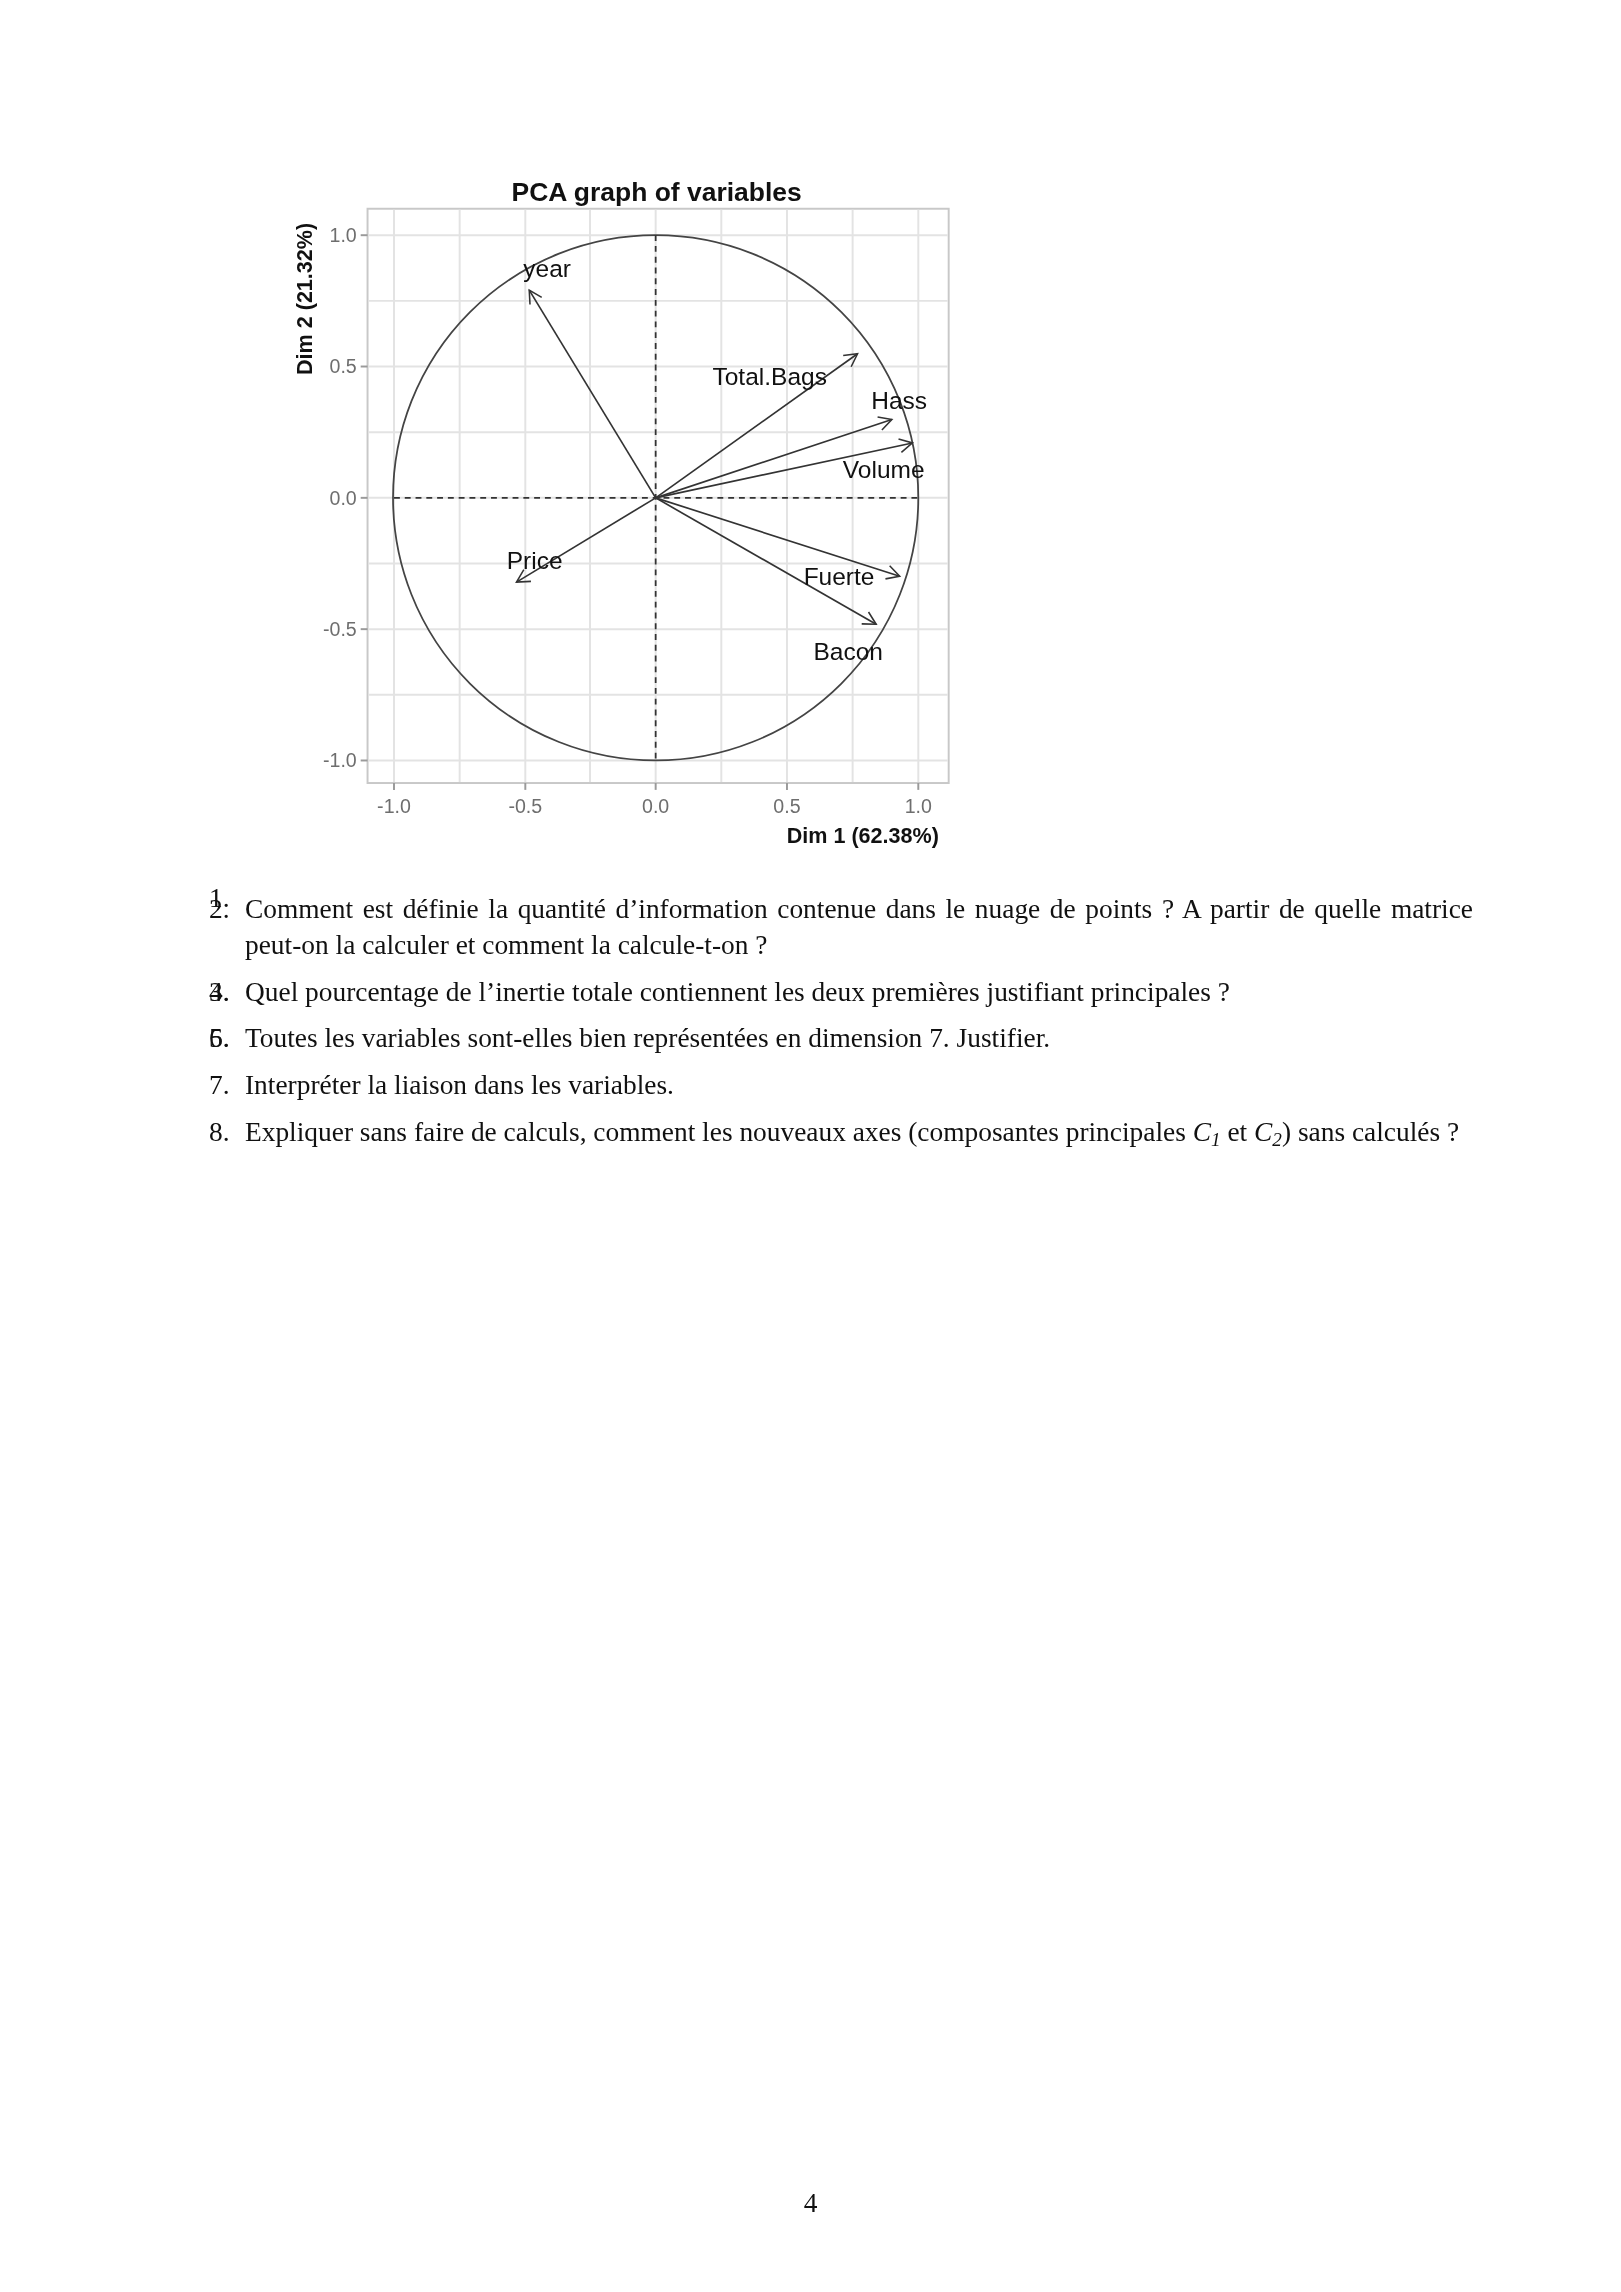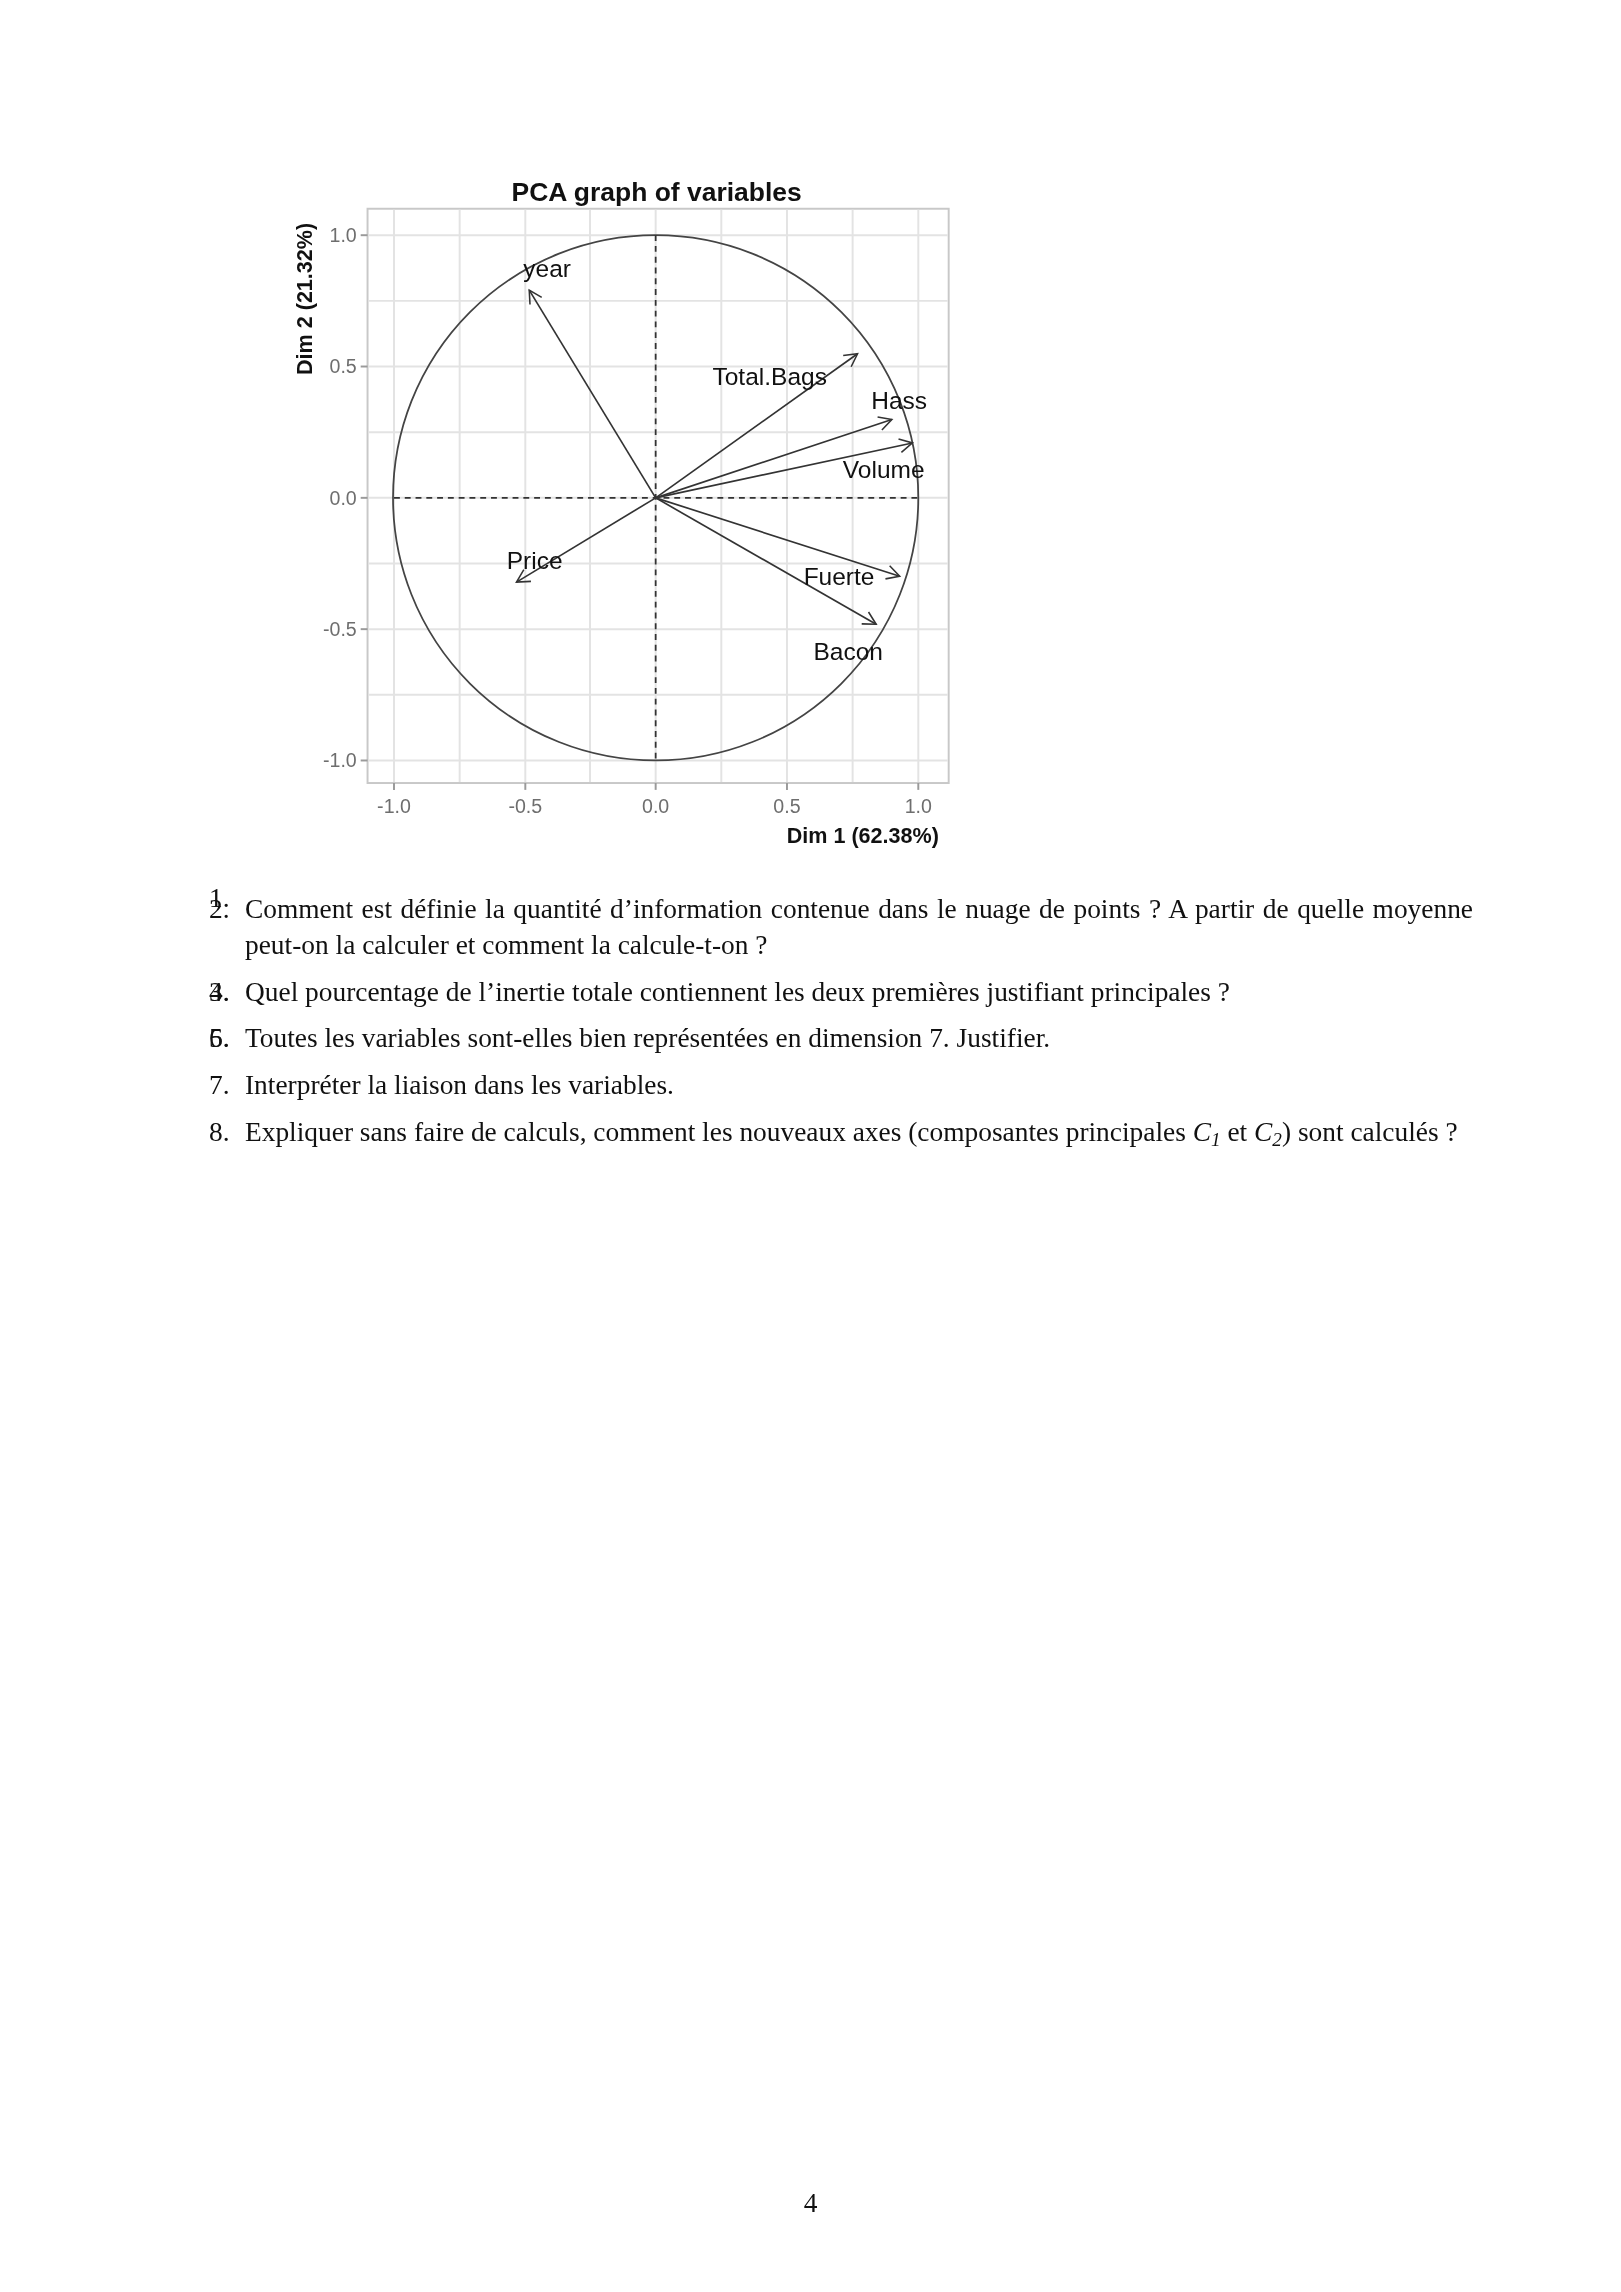--- a/index.html
+++ b/index.html
@@ -137,21 +137,21 @@
     <text x="937" y="830">1.0</text>
   </g>
 </svg>
 
 <ol class="questions">
   <li>
     <span class="num">1.</span>
   </li>
   <li>
     <span class="num">2.</span>
-    <span>Comment est définie la quantité d’information contenue dans le nuage de points ? A partir de quelle moyenne peut-on la calculer et comment la calcule-t-on ?</span>
+    <span>Comment est définie la quantité d’information contenue dans le nuage de points ? A partir de quelle matrice peut-on la calculer et comment la calcule-t-on ?</span>
   </li>
   <li>
     <span class="num">3.</span>
   </li>
   <li>
     <span class="num">4.</span>
     <span>Quel pourcentage de l’inertie totale contiennent les deux premières justifiant principales ?</span>
   </li>
   <li>
     <span class="num">5.</span>
@@ -159,18 +159,18 @@
   <li>
     <span class="num">6.</span>
     <span>Toutes les variables sont-elles bien représentées en dimension 7. Justifier.</span>
   </li>
   <li>
     <span class="num">7.</span>
     <span>Interpréter la liaison dans les variables.</span>
   </li>
   <li>
     <span class="num">8.</span>
-    <span><span>Expliquer sans faire de calculs, comment les nouveaux axes (composantes principales </span><i><span>C</span><sub>1</sub></i><span> et </span><i><span>C</span><sub>2</sub></i><span>) sont calculés ?</span></span>
+    <span><span>Expliquer sans faire de calculs, comment les nouveaux axes (composantes principales </span><i><span>C</span><sub>1</sub></i><span> et </span><i><span>C</span><sub>2</sub></i><span>) sans calculés ?</span></span>
   </li>
 </ol>
 
 <div class="page-number">4</div>
 
 
 </body></html>

